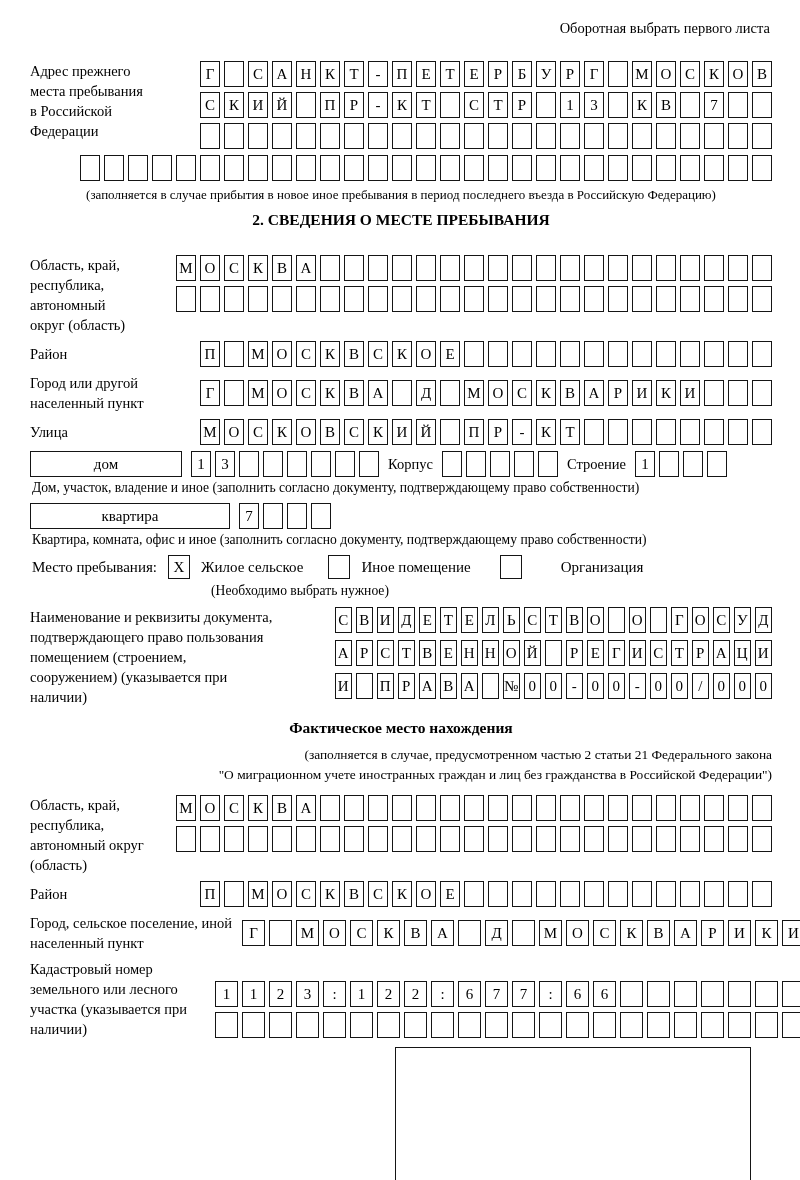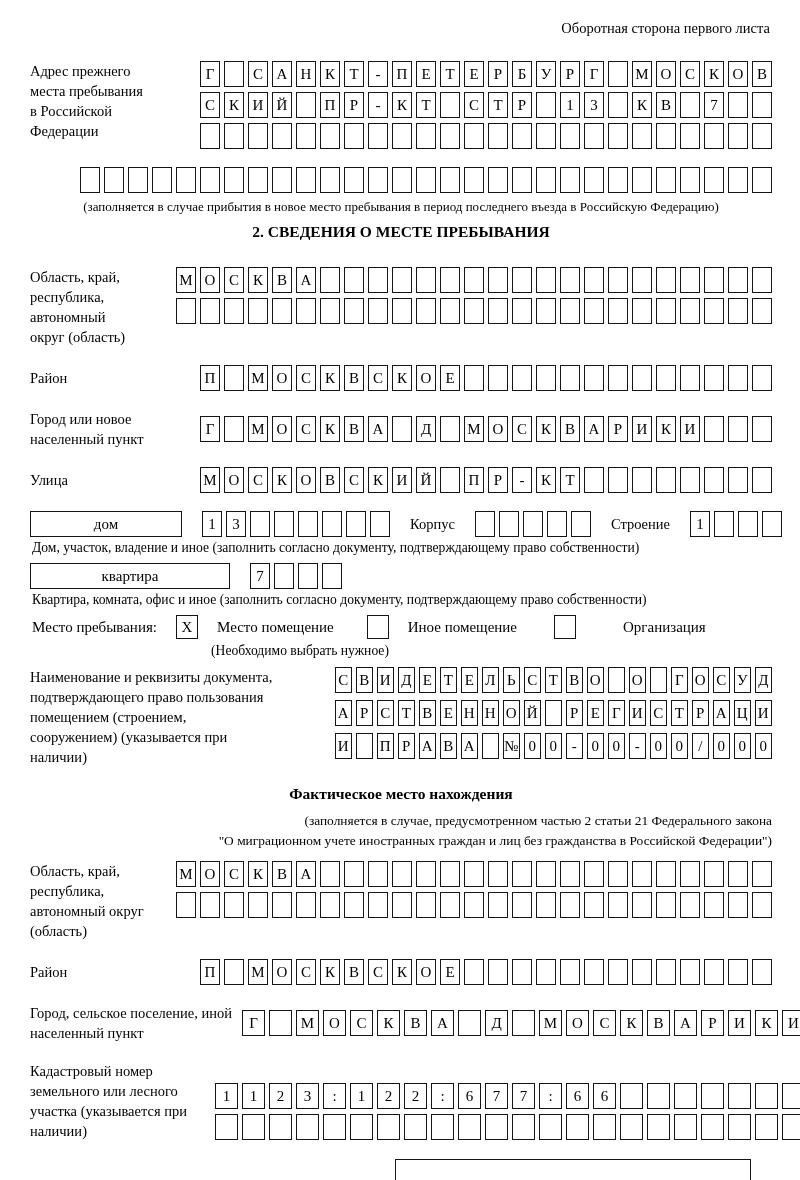--- a/index.html
+++ b/index.html
@@ -1,60 +1,60 @@
 <!DOCTYPE html>
 <html><head>
 <meta charset="utf-8">
 <style>
   html,body{margin:0;padding:0;background:#fff;}
   body{width:800px;height:1180px;overflow:hidden;color:#000;
        font-family:"Liberation Serif", serif;}
   .page{padding:12px 28px 0 30px;box-sizing:border-box;width:800px;}
   .header-note{text-align:right;font-size:14.5px;margin:8px 2px 24px 0;}
 
-  .form-row{display:flex;margin-bottom:18px;}
+  .form-row{display:flex;margin-bottom:6px;}
   .form-row.vcenter{align-items:center;}
   .label{font-size:14.5px;line-height:1.38;flex-shrink:0;}
   .cellstack{margin-left:auto;display:flex;flex-direction:column;gap:5px;}
   .cells{display:flex;gap:4px;justify-content:flex-end;margin-left:auto;}
   .cells.noauto{margin-left:0;}
   .cell{box-sizing:border-box;width:20px;height:26px;border:1.6px solid #151515;
         display:flex;align-items:center;justify-content:center;
         font-size:15px;background:#fff;flex-shrink:0;}
   .cells.narrow{gap:3.5px;}
   .cells.narrow .cell{width:17.5px;}
   .cells.wide{gap:4px;}
   .cells.wide .cell{width:23px;}
 
   .center-note{text-align:center;font-size:13px;margin:2px 0 8px;}
   .section-title{text-align:center;font-weight:bold;font-size:15.5px;margin:4px 0 26px;}
 
   .inline-box{box-sizing:border-box;border:1.6px solid #151515;height:26px;
         display:flex;align-items:center;justify-content:center;font-size:15px;flex-shrink:0;}
-  .dom-row{display:flex;align-items:center;gap:20px;margin-bottom:3px;}
+  .dom-row{display:flex;align-items:center;gap:9px;margin-bottom:3px;}
   .small-label{font-size:14.5px;white-space:nowrap;}
   .caption{font-size:13.6px;margin:0 0 7px 2px;}
 
-  .mesto-row{display:flex;align-items:center;gap:19px;font-size:15px;margin:4px 0 4px 2px;}
+  .mesto-row{display:flex;align-items:center;gap:11px;font-size:15px;margin:4px 0 4px 2px;}
   .checkbox{box-sizing:border-box;width:22px;height:24px;border:1.6px solid #151515;
         display:flex;align-items:center;justify-content:center;font-size:15px;}
   .mesto-note{text-align:center;font-size:13.6px;width:62%;margin:0 0 8px 40px;}
 
   .fact-title{text-align:center;font-weight:bold;font-size:15.5px;margin:12px 0 8px;}
   .fact-note{text-align:right;font-size:13.4px;line-height:1.5;margin:0 0 10px;}
 
   .stamp-box{box-sizing:border-box;margin:8px 0 0 365px;width:356px;height:174px;
         border:1.6px solid #151515;}
 </style>
 </head>
 <body>
 
 <div class="page">
 
-  <div class="header-note">Оборотная сторона первого листа</div>
+  <div class="header-note">Оборотная выбрать первого листа</div>
 
   <div class="form-row">
     <div class="label" style="width:122px">Адрес прежнего места пребывания в Российской Федерации</div>
     <div class="cellstack">
       <div class="cells noauto">
           <span class="cell">Г</span>
           <span class="cell"></span>
           <span class="cell">С</span>
           <span class="cell">А</span>
           <span class="cell">Н</span>
@@ -156,21 +156,21 @@
       <span class="cell"></span>
       <span class="cell"></span>
       <span class="cell"></span>
       <span class="cell"></span>
       <span class="cell"></span>
       <span class="cell"></span>
       <span class="cell"></span>
       <span class="cell"></span>
       <span class="cell"></span>
     </div>
-  <div class="center-note">(заполняется в случае прибытия в новое место пребывания в период последнего въезда в Российскую Федерацию)</div>
+  <div class="center-note">(заполняется в случае прибытия в новое иное пребывания в период последнего въезда в Российскую Федерацию)</div>
 
   <div class="section-title">2. СВЕДЕНИЯ О МЕСТЕ ПРЕБЫВАНИЯ</div>
 
   <div class="form-row">
     <div class="label" style="width:112px">Область, край, республика, автономный округ (область)</div>
     <div class="cellstack">
       <div class="cells noauto">
           <span class="cell">М</span>
           <span class="cell">О</span>
           <span class="cell">С</span>
@@ -251,21 +251,21 @@
         <span class="cell"></span>
         <span class="cell"></span>
         <span class="cell"></span>
         <span class="cell"></span>
         <span class="cell"></span>
         <span class="cell"></span>
       </div>
   </div>
 
   <div class="form-row vcenter">
-    <div class="label" style="width:140px">Город или новое населенный пункт</div>
+    <div class="label" style="width:140px">Город или другой населенный пункт</div>
     <div class="cells">
         <span class="cell">Г</span>
         <span class="cell"></span>
         <span class="cell">М</span>
         <span class="cell">О</span>
         <span class="cell">С</span>
         <span class="cell">К</span>
         <span class="cell">В</span>
         <span class="cell">А</span>
         <span class="cell"></span>
@@ -354,21 +354,21 @@
         <span class="cell"></span>
         <span class="cell"></span>
         <span class="cell"></span>
       </div>
   </div>
   <div class="caption">Квартира, комната, офис и иное (заполнить согласно документу, подтверждающему право собственности)</div>
 
   <div class="mesto-row">
     <span>Место пребывания:</span>
     <span class="checkbox">X</span>
-    <span>Место помещение</span>
+    <span>Жилое сельское</span>
     <span class="checkbox" style="margin-left:14px"></span>
     <span>Иное помещение</span>
     <span class="checkbox" style="margin-left:18px"></span>
     <span style="margin-left:28px">Организация</span>
   </div>
   <div class="mesto-note">(Необходимо выбрать нужное)</div>
 
   <div class="form-row">
     <div class="label" style="width:245px">Наименование и реквизиты документа, подтверждающего право пользования помещением (строением, сооружением) (указывается при наличии)</div>
     <div class="cellstack" style="gap:7px">

